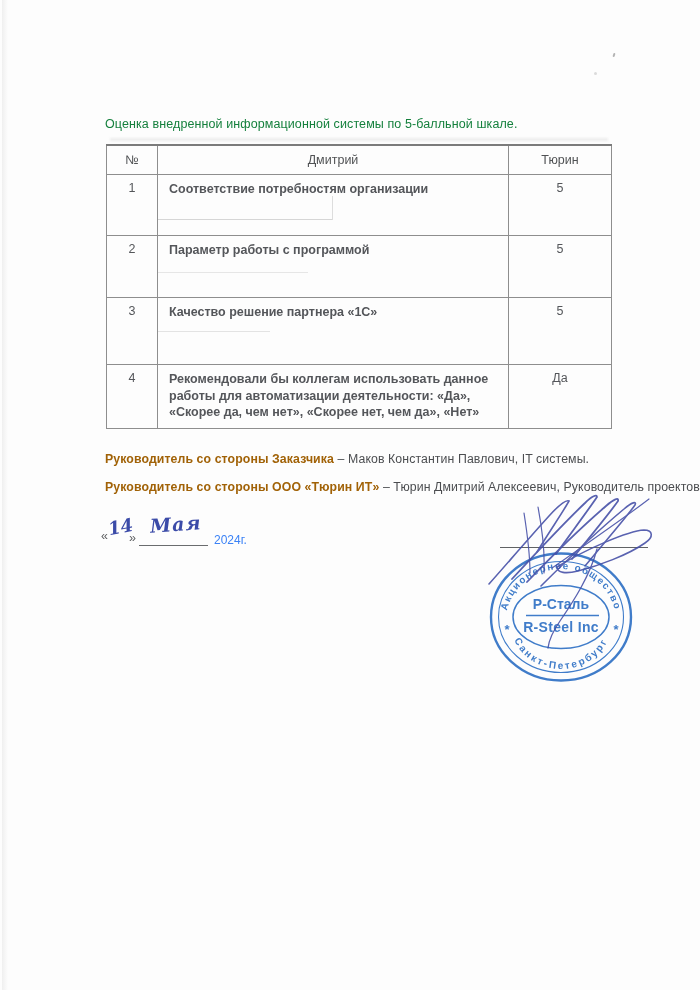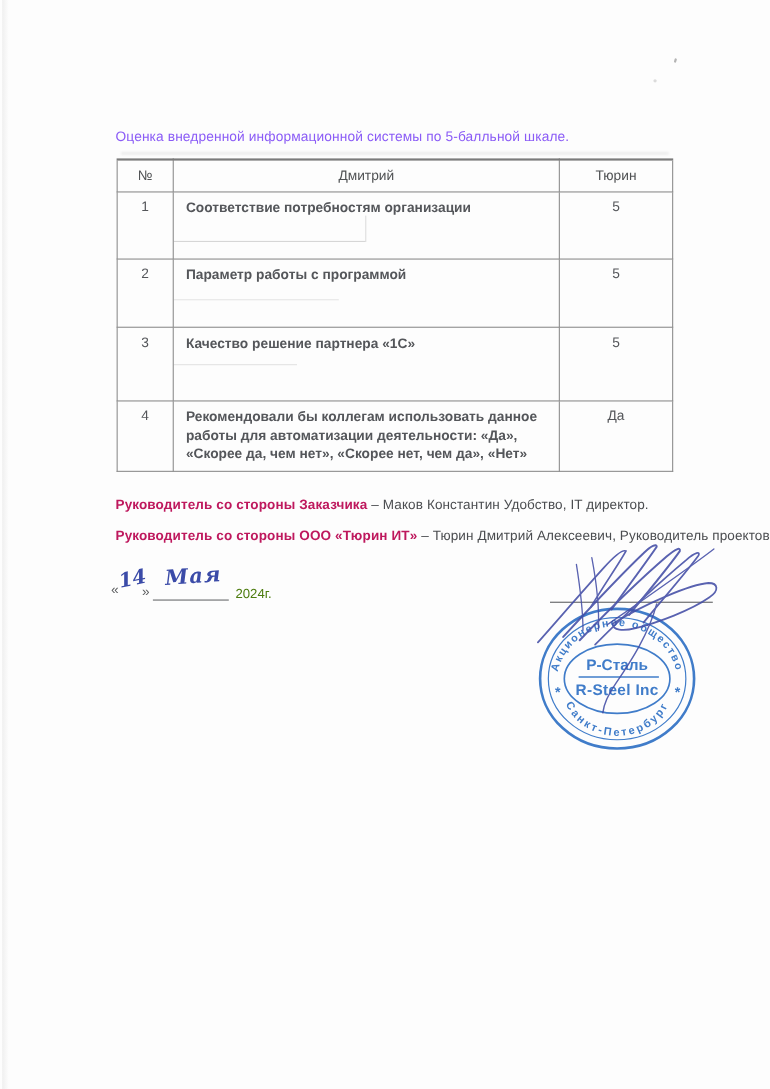--- a/index.html
+++ b/index.html
@@ -26,21 +26,21 @@
     position: absolute; left: 594px; top: 72px; width: 3px; height: 3px;
     background: rgba(120,120,120,0.25); border-radius: 50%;
   }
   .smudge-top {
     position: absolute; left: 110px; top: 138px; width: 498px; height: 3px;
     background: rgba(100,100,100,0.10); filter: blur(1px);
   }
 
   .title {
     position: absolute; left: 105px; top: 117px;
-    font-size: 12.5px; color: #8b5cf6; letter-spacing: 0.1px;
+    font-size: 12.5px; color: #15803d; letter-spacing: 0.1px;
   }
 
   table.rating {
     position: absolute; left: 106px; top: 144px;
     border-collapse: collapse; table-layout: fixed;
     font-size: 12.5px; color: #54565a;
   }
   table.rating col.c-num   { width: 51px; }
   table.rating col.c-param { width: 351px; }
   table.rating col.c-score { width: 103px; }
@@ -67,38 +67,38 @@
   }
   .art-r1 { left: 158px; top: 219px; width: 174px; }
   .art-r1v { position: absolute; left: 332px; top: 196px; width: 1px; height: 24px; background: rgba(150,150,150,0.30); }
   .art-r2 { left: 158px; top: 272px; width: 150px; background: rgba(150,150,150,0.22); }
   .art-r3 { left: 158px; top: 331px; width: 112px; background: rgba(150,150,150,0.25); }
 
   .sig-line {
     position: absolute; left: 105px; font-size: 12.3px; color: #4b4d50;
     letter-spacing: 0.1px; white-space: nowrap;
   }
-  .sig-line .b { font-weight: 700; color: #be185d; text-align: right; }
+  .sig-line .b { font-weight: 700; color: #a16207; text-align: right; }
   .sig1 { top: 452px; }
   .sig2 { top: 480px; }
 
   
   .q { position: absolute; font-size: 12.5px; color: #5a5c5e; }
   .q-open  { left: 101px; top: 529px; }
   .q-close { left: 129px; top: 531px; }
   .hand {
     position: absolute; font-family: "DejaVu Serif", serif; font-style: italic;
     color: #3b4ba8; font-weight: 600;
   }
   .hand-day   { left: 108px; top: 516px; font-size: 18px; transform: rotate(-11deg); }
   .hand-month { left: 150px; top: 513px; font-size: 19px; transform: rotate(-4deg); letter-spacing: 1px; }
   .date-underline {
     position: absolute; left: 139px; top: 545px; width: 69px; height: 1px; background: #6a6c6e;
   }
-  .year { position: absolute; left: 214px; top: 533px; font-size: 12px; color: #4d7c0f; text-align: center; }
+  .year { position: absolute; left: 214px; top: 533px; font-size: 12px; color: #3b82f6; text-align: center; }
 
   .printed-sig-line {
     position: absolute; left: 500px; top: 547px; width: 148px; height: 1px; background: #606264;
   }
 
   svg.overlay { position: absolute; left: 450px; top: 470px; }
   .stamp-text { font-family: "Liberation Sans", sans-serif; font-weight: 700; }
 </style>
 </head>
 <body>
@@ -147,21 +147,21 @@
         <td class="cell-score">Да</td>
       </tr>
     </tbody>
   </table>
 
   <div class="cell-artifact art-r1"></div>
   <div class="art-r1v"></div>
   <div class="cell-artifact art-r2"></div>
   <div class="cell-artifact art-r3"></div>
 
-  <div class="sig-line sig1"><span class="b">Руководитель со стороны Заказчика</span><span> – Маков Константин Удобство, IT директор.</span></div>
+  <div class="sig-line sig1"><span class="b">Руководитель со стороны Заказчика</span><span> – Маков Константин Павлович, IT системы.</span></div>
 
   <div class="sig-line sig2"><span class="b">Руководитель со стороны ООО «Тюрин ИТ»</span><span> – Тюрин Дмитрий Алексеевич, Руководитель проектов.</span></div>
 
   <span class="q q-open">«</span>
   <span class="hand hand-day">14</span>
   <span class="q q-close">»</span>
   <div class="date-underline"></div>
   <span class="hand hand-month">Мая</span>
   <span class="year">2024г.</span>
 

